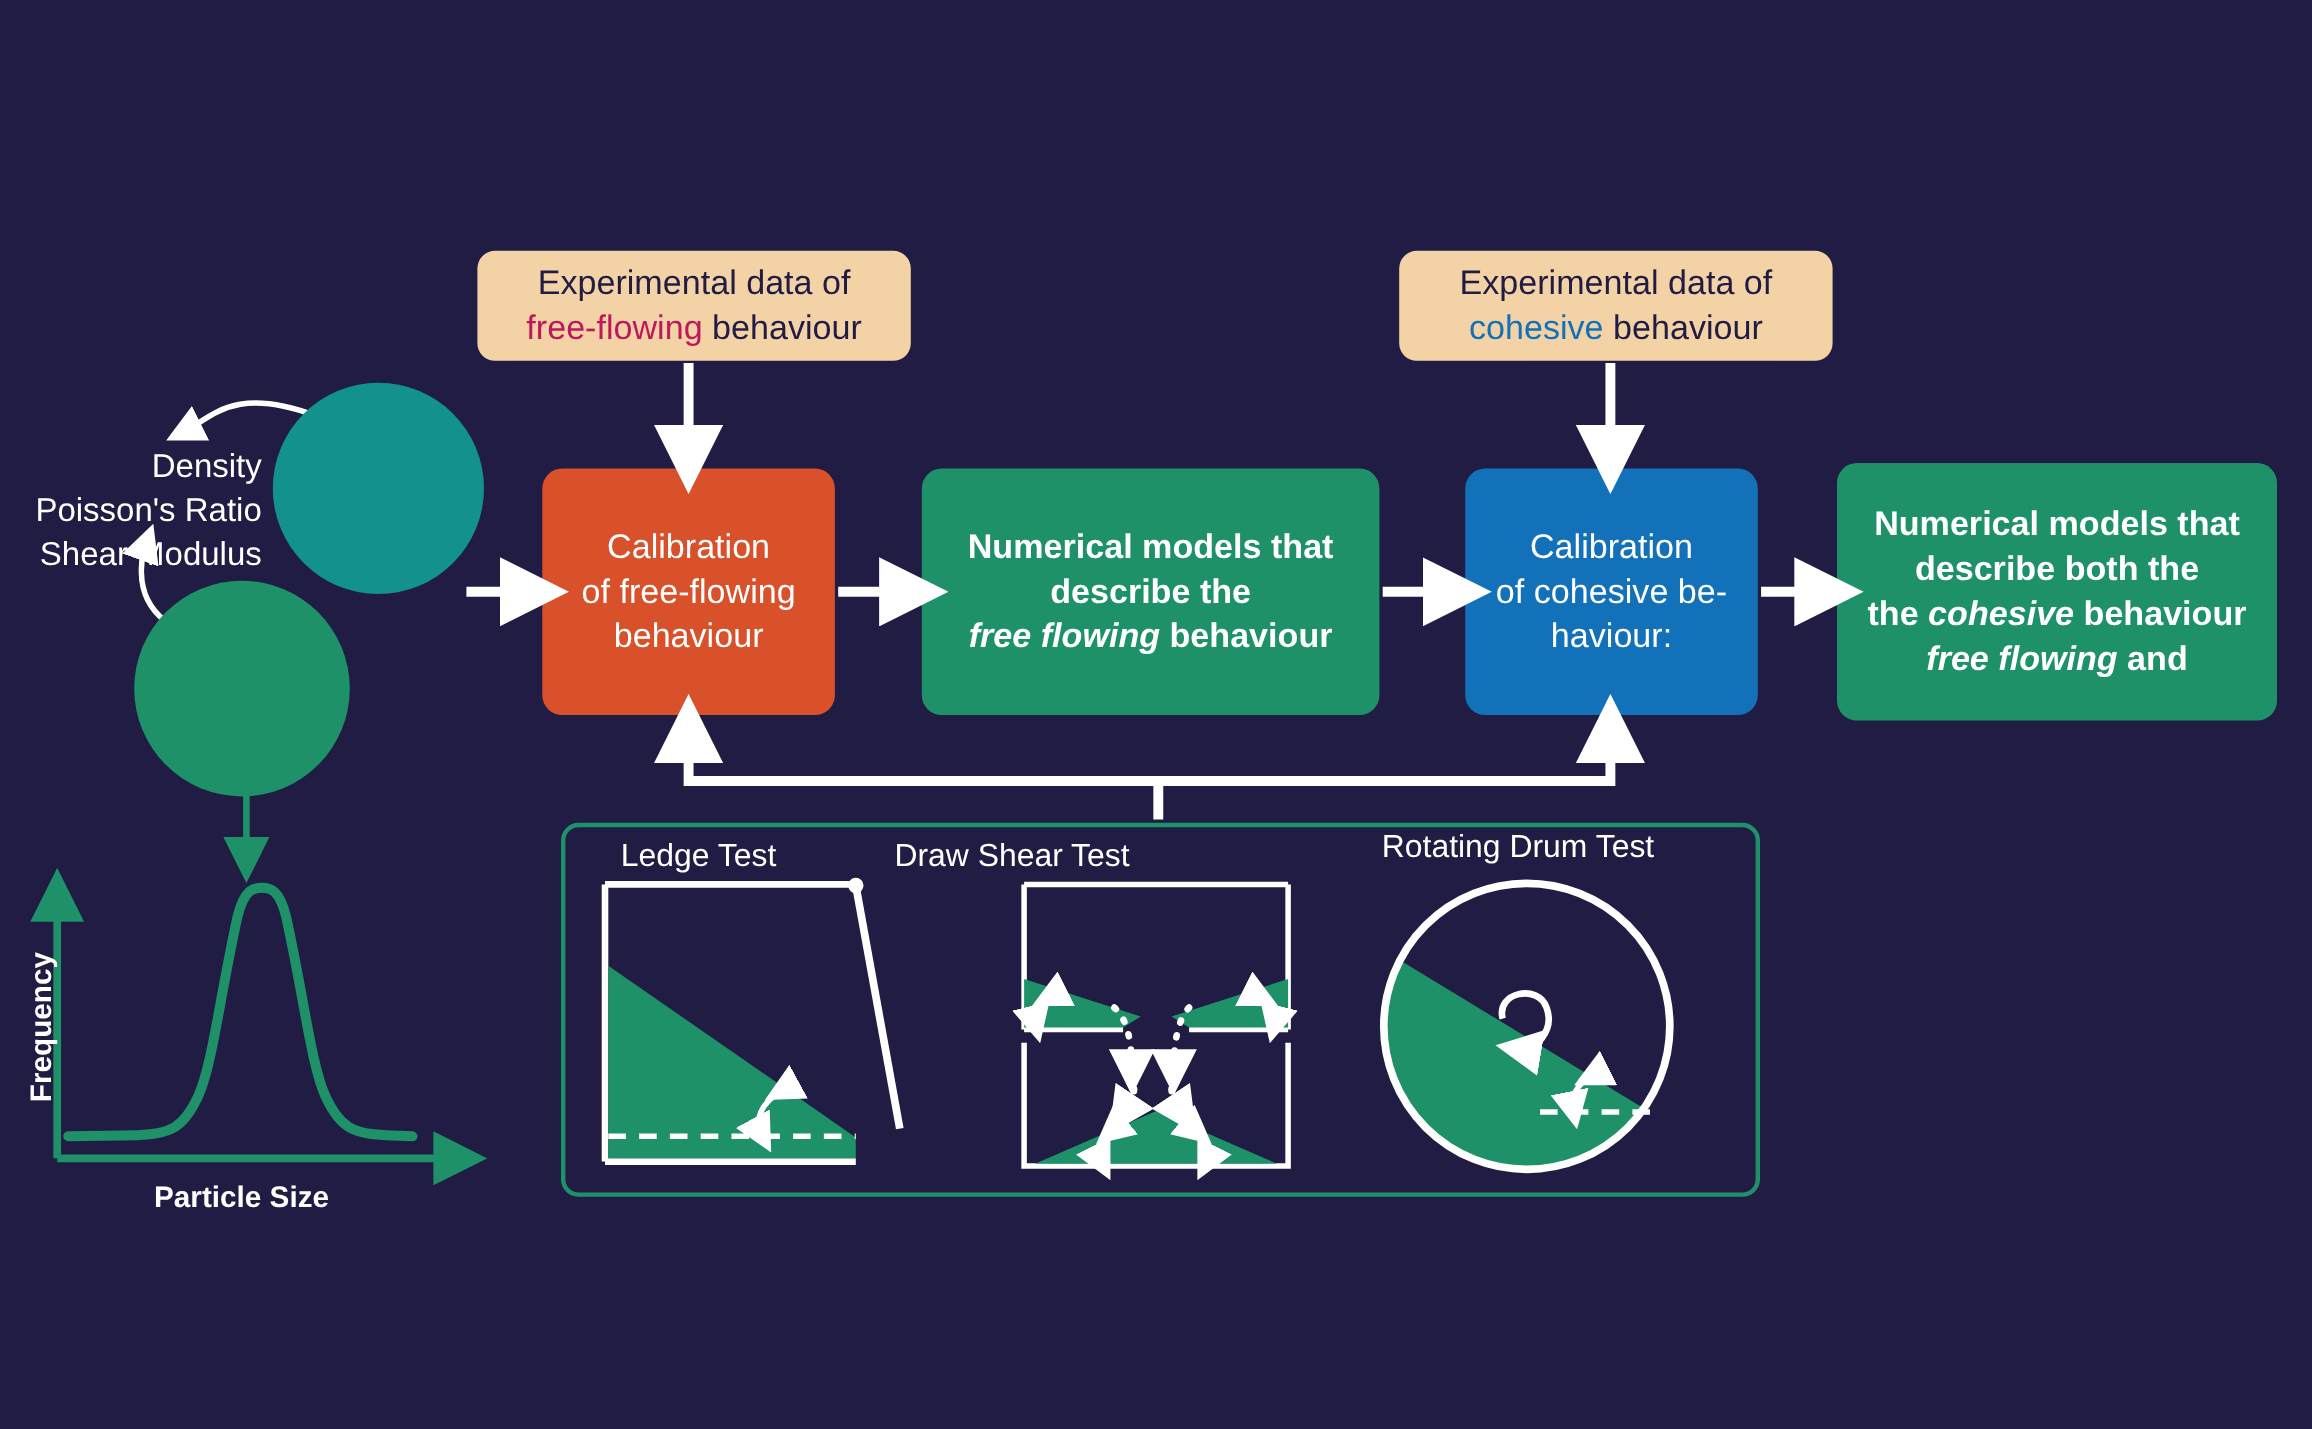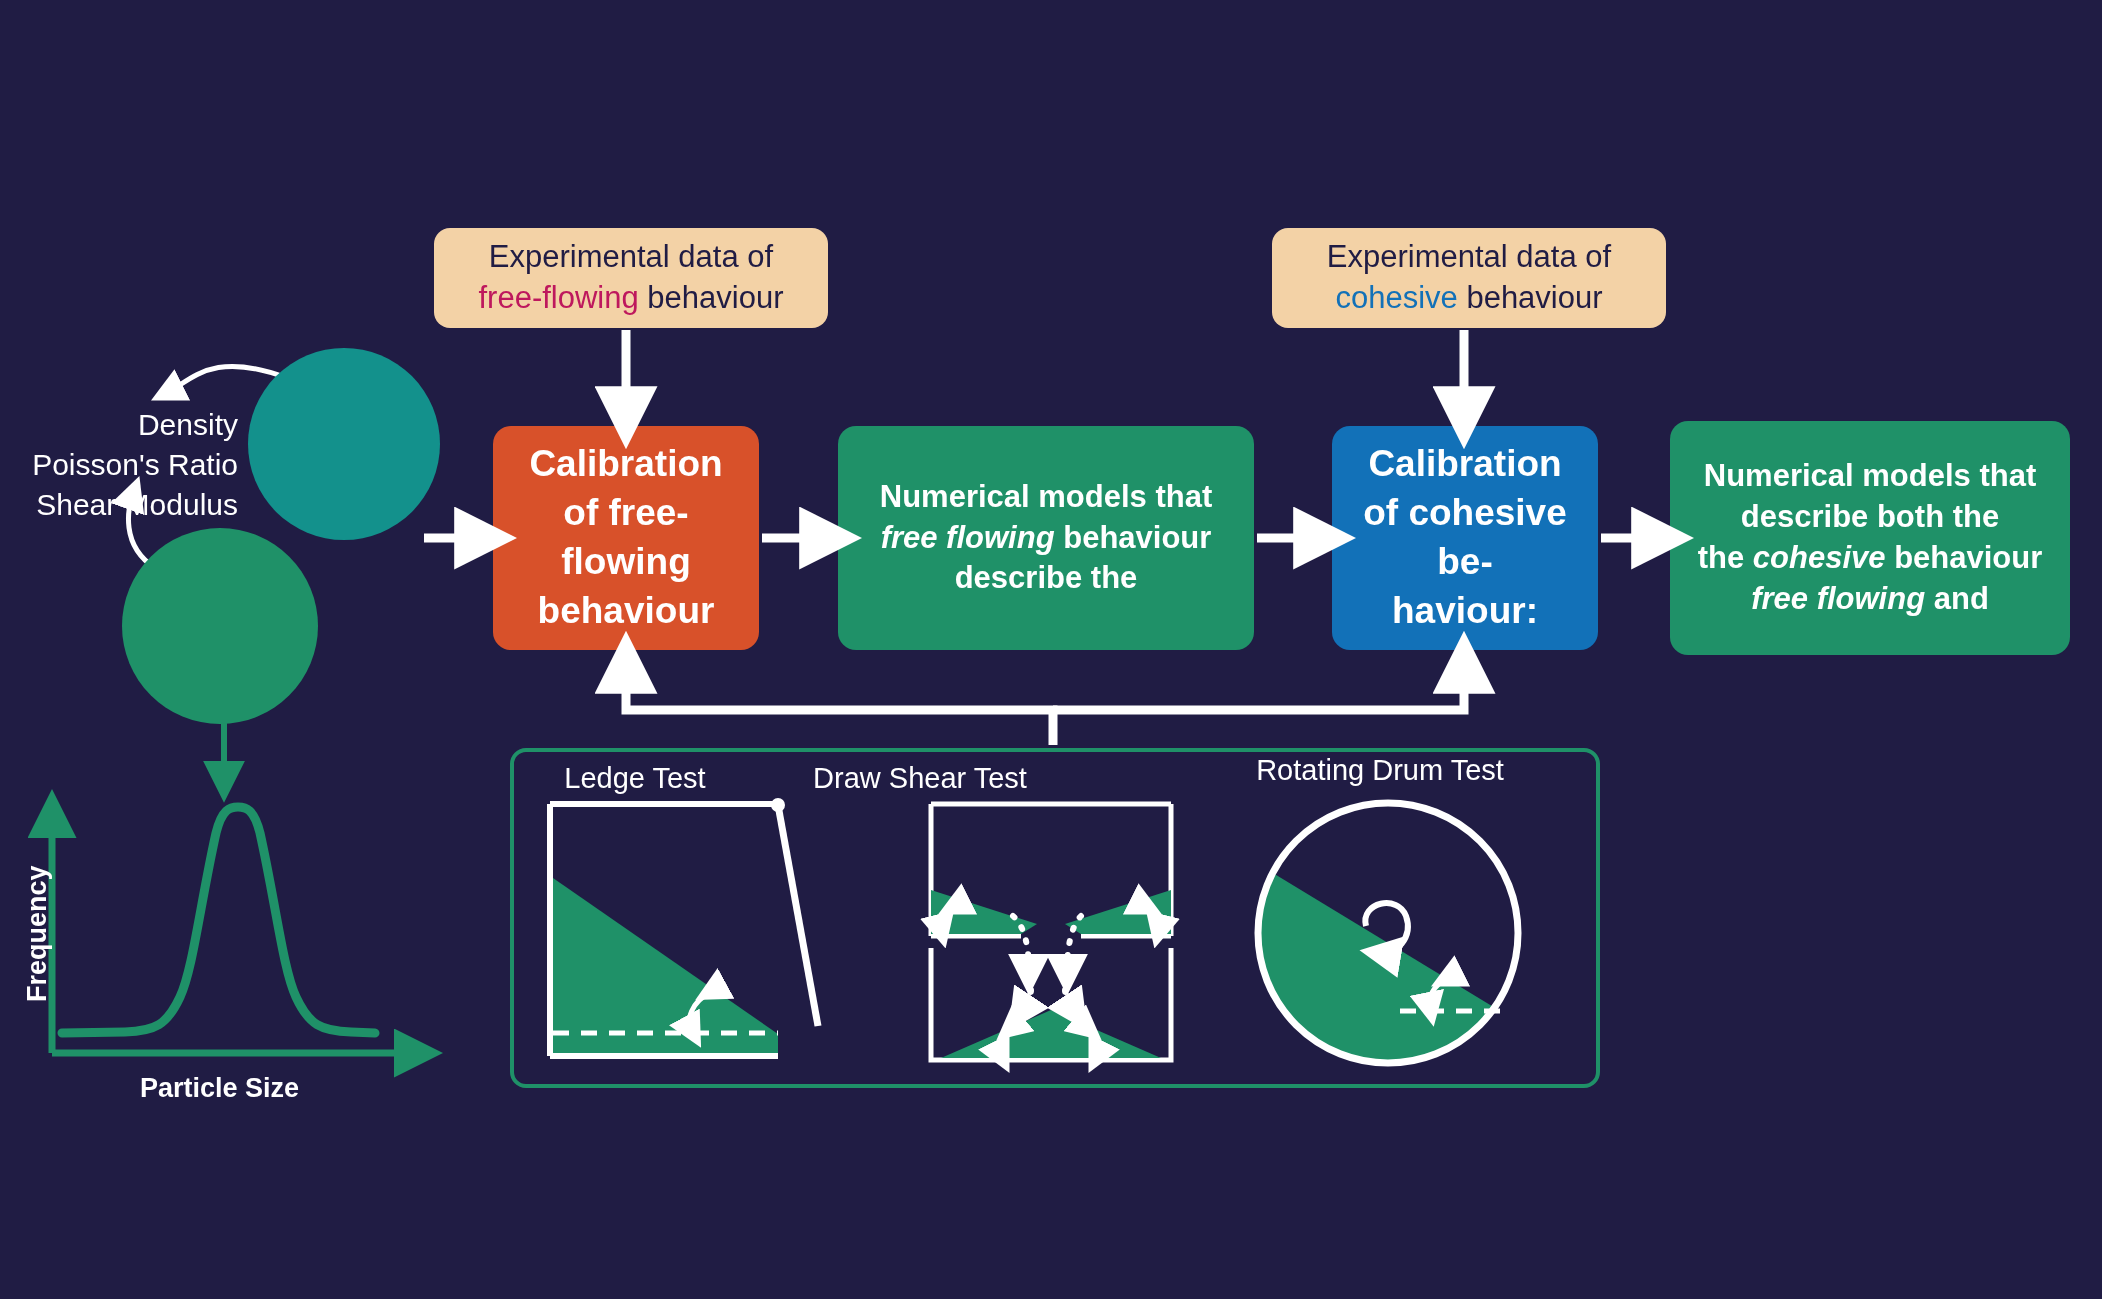--- a/index.html
+++ b/index.html
@@ -27,21 +27,21 @@
     text-align: center;
     line-height: 1.32;
     padding: 14px 10px;
   }
   .fbox .inner { width: 100%; }
   .box-orange { background: #d8512a; }
   .box-green  { background: #1f9168; }
   .box-blue   { background: #1271b8; }
   .box-beige  { background: #f3d2a6; color: #201c44; border-radius: 16px; }
 
-  .t-reg  { font-size: 37px; font-weight: 700; }
+  .t-reg  { font-size: 31px; font-weight: 400; }
   .t-bold { font-size: 31px; font-weight: 700; }
   .t-beige{ font-size: 31px; font-weight: 500; }
   .em-i   { font-style: italic; font-weight: 700; }
   .kw-orange { color: #be185d; font-weight: 500; }
   .kw-blue   { color: #1271b8; font-weight: 500; }
 
   
   .side-label {
     font-size: 30px;
     line-height: 1.34;
@@ -105,24 +105,24 @@
     <div class="inner t-reg">
       <div>Calibration</div>
       <div>of free-flowing</div>
       <div>behaviour</div>
     </div>
   </div>
 
   <div class="abs fbox box-green" style="left:838px; top:426px; width:416px; height:224px;">
     <div class="inner t-bold">
       <div>Numerical models that</div>
+      <div>describe the</div>
       <div>
         <span class="em-i">free flowing</span><span> behaviour</span>
       </div>
-      <div>describe the</div>
     </div>
   </div>
 
   <div class="abs fbox box-blue" style="left:1332px; top:426px; width:266px; height:224px;">
     <div class="inner t-reg">
       <div>Calibration</div>
       <div>of cohesive be-</div>
       <div>haviour:</div>
     </div>
   </div>

